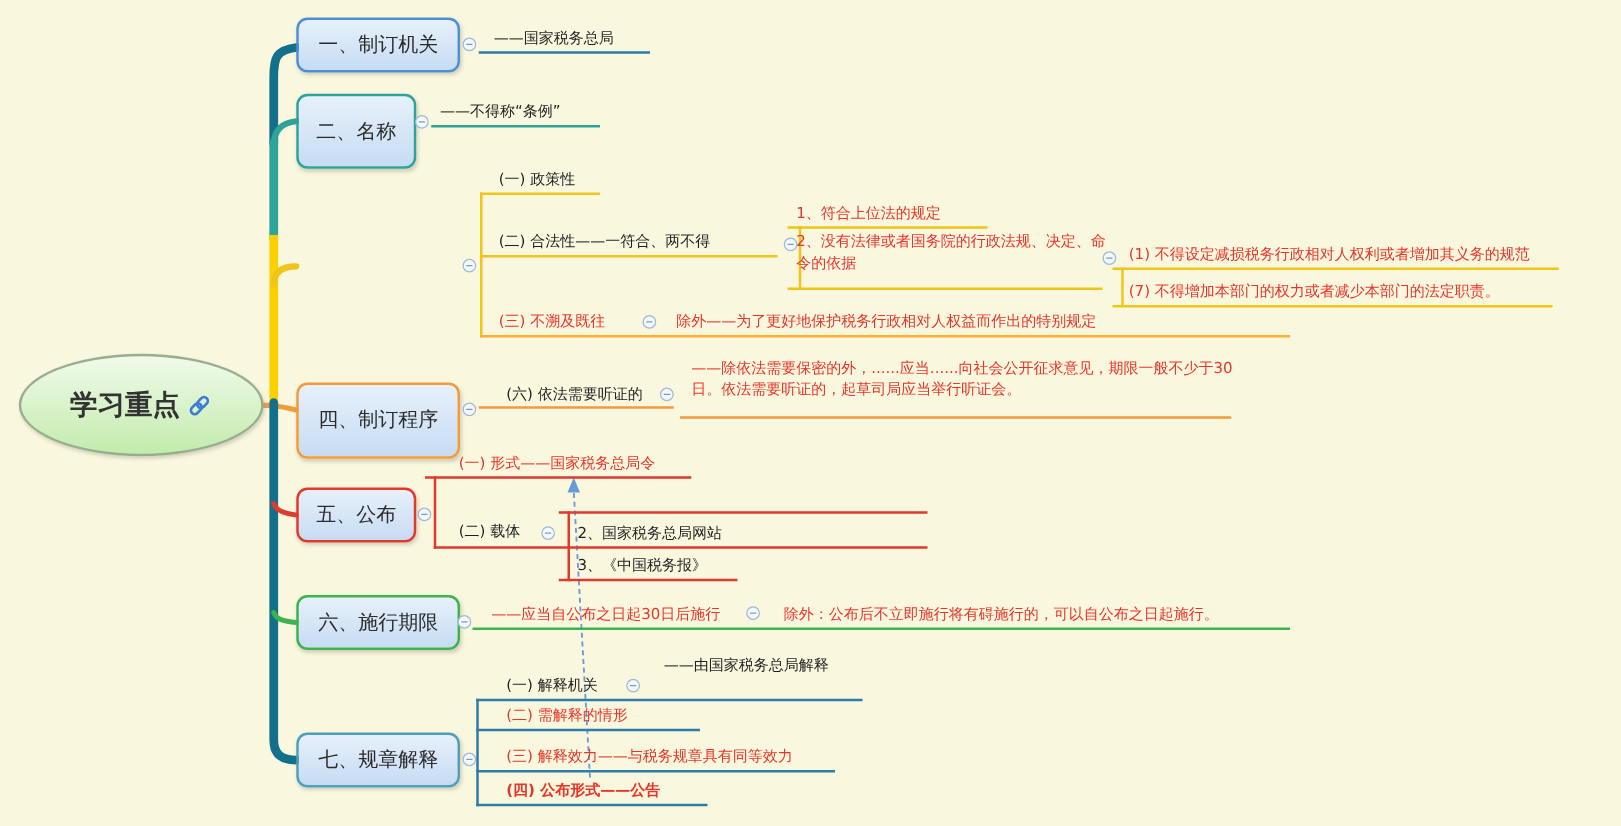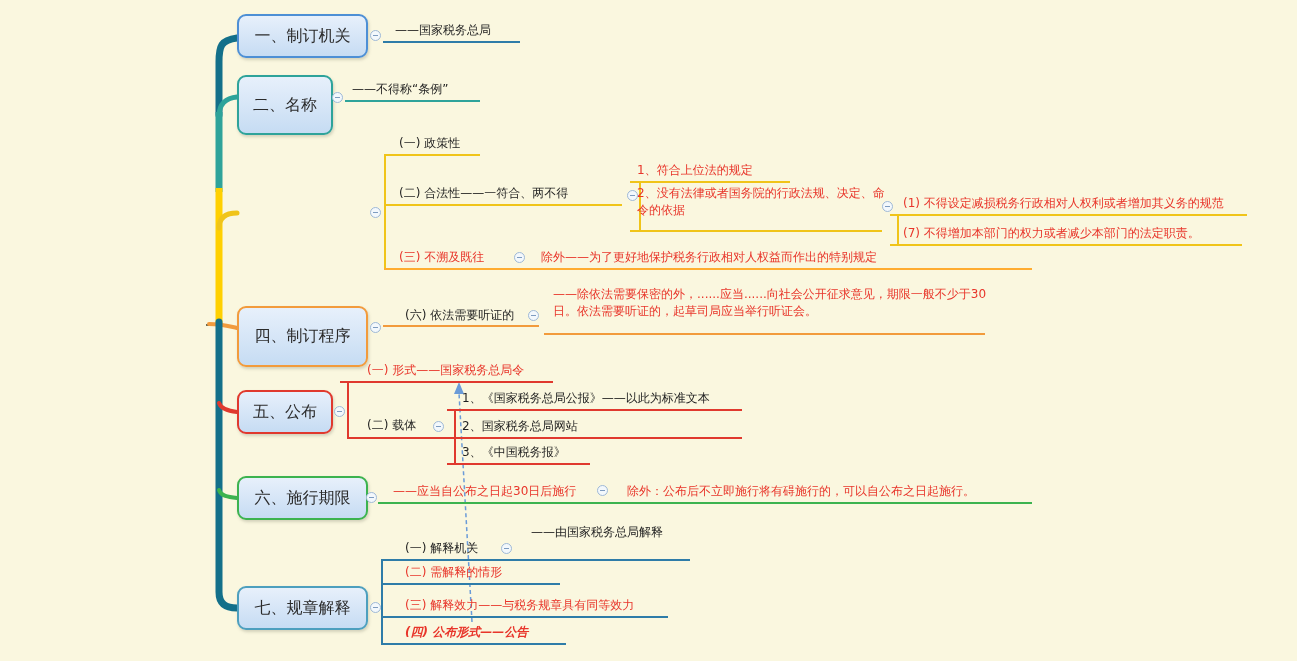--- a/index.html
+++ b/index.html
@@ -15,21 +15,21 @@
   .b4{border-color:#F29B3C}.b5{border-color:#E0392E}.b6{border-color:#3CB34F}.b7{border-color:#4D9FBE}
 
   .root{position:absolute;left:15px;top:283px;width:196px;height:82px;border-radius:50%;
         background:linear-gradient(#F1FAEA,#C2ECAC);border:2px solid #97AE8F;
         display:flex;align-items:center;justify-content:center;gap:5px;
         font-size:22px;font-weight:bold;color:#333;box-shadow:1px 2px 3px rgba(140,140,120,.35);box-sizing:border-box;}
 
   .txt{position:absolute;font-size:12px;line-height:17px;color:#1f1f1f;white-space:nowrap;}
   .wrap{white-space:normal;}
   .red{color:#E8352A;}
-  .bold{font-weight:bold;font-style:italic;}
+  .bold{font-weight:bold;}
 
   .hl{position:absolute;height:2px;}
   .vl{position:absolute;width:2px;}
   .c-blue{background:#2E7CA8}.c-teal{background:#2EA39A}.c-yel{background:#F0C419}
   .c-ora{background:#F29B3C}.c-oy{background:#FFAC30}.c-red{background:#E0392E}
   .c-grn{background:#3CB34F}
 
   .collapse{position:absolute;width:11px;height:11px;border-radius:50%;
             border:1px solid #9FB9D6;background:#F3F8FC;box-sizing:border-box;
             display:flex;align-items:center;justify-content:center;cursor:pointer;}
@@ -51,20 +51,29 @@
     <path d="M219,322 L219,592 C219,604 226,608 237,608" stroke="#13708A" stroke-width="7" fill="none" stroke-linecap="round"></path>
     <path d="M219,403 C221,409 228,411 237,412" stroke="#E0392E" stroke-width="4" fill="none" stroke-linecap="round"></path>
     <path d="M219,490 C221,496 228,497 237,498" stroke="#3CB34F" stroke-width="4" fill="none" stroke-linecap="round"></path>
   </svg>
 
   <svg class="layer" width="1297" height="661" viewBox="0 0 1297 661">
     <line x1="472" y1="622" x2="459" y2="393" stroke="#6A9BD8" stroke-width="1.5" stroke-dasharray="4 3"></line>
     <polygon points="459,382 454,394 464,394" fill="#6A9BD8"></polygon>
   </svg>
 
+  <div class="root">
+    <span>学习重点</span>
+    <svg width="21" height="21" viewBox="0 0 24 24">
+      <g transform="rotate(-45 12 12)" fill="none" stroke="#3E7BD6" stroke-width="2.4">
+        <rect x="2.5" y="8.5" width="11" height="7" rx="3.5"></rect>
+        <rect x="10.5" y="8.5" width="11" height="7" rx="3.5"></rect>
+      </g>
+    </svg>
+  </div>
 
   <div class="node b1" style="left:237px;top:14px;width:131px;height:44px">
     <span>一、制订机关</span>
   </div>
   <div class="collapse" style="left:370px;top:30px"></div>
   <div class="hl c-blue" style="left:383px;top:41px;width:137px"></div>
   <div class="txt" style="left:395px;top:22px">——国家税务总局</div>
 
   <div class="node b2" style="left:237px;top:75px;width:96px;height:60px">
     <span>二、名称</span>
@@ -110,21 +119,20 @@
     <span>五、公布</span>
   </div>
   <div class="collapse" style="left:334px;top:406px"></div>
   <div class="vl c-red" style="left:347px;top:381px;height:58px"></div>
   <div class="hl c-red" style="left:340px;top:381px;width:213px"></div>
   <div class="txt red" style="left:367px;top:362px">(一) 形式——国家税务总局令</div>
   <div class="txt" style="left:367px;top:417px">(二) 载体</div>
   <div class="collapse" style="left:433px;top:421px"></div>
   <div class="vl c-red" style="left:454px;top:409px;height:56px"></div>
   <div class="hl c-red" style="left:447px;top:409px;width:295px"></div>
-  <div class="txt" style="left:462px;top:390px">1、《国家税务总局公报》——以此为标准文本</div>
   <div class="hl c-red" style="left:347px;top:437px;width:395px"></div>
   <div class="txt" style="left:462px;top:418px">2、国家税务总局网站</div>
   <div class="hl c-red" style="left:447px;top:463px;width:143px"></div>
   <div class="txt" style="left:462px;top:444px">3、《中国税务报》</div>
 
   <div class="node b6" style="left:237px;top:476px;width:131px;height:44px">
     <span>六、施行期限</span>
   </div>
   <div class="collapse" style="left:366px;top:492px"></div>
   <div class="hl c-grn" style="left:378px;top:502px;width:654px"></div>

